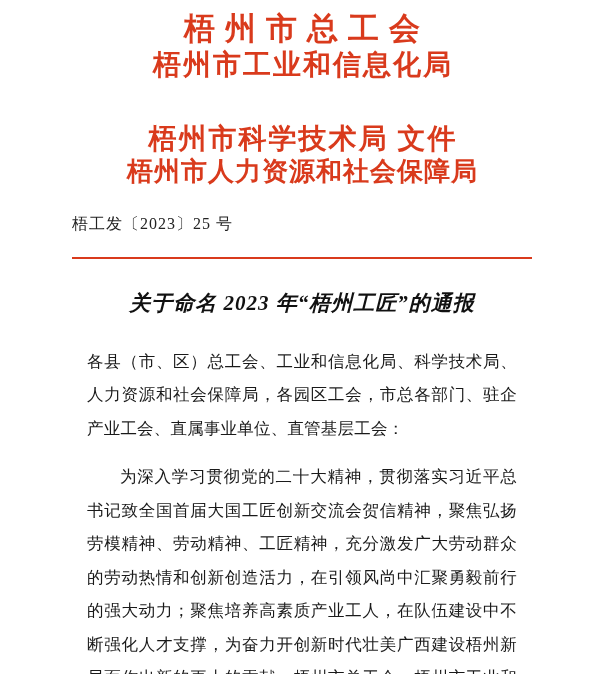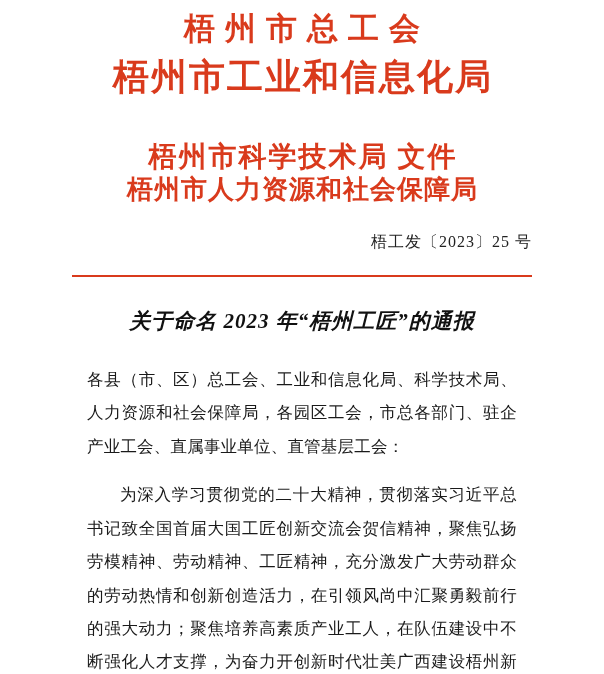--- a/index.html
+++ b/index.html
@@ -33,39 +33,38 @@
     line-height: 1.22;
     white-space: nowrap;
     display: block;
   }
   .lh-line.l1 {
     font-size: 31px;
     letter-spacing: 10px;
     text-indent: 10px;
   }
   .lh-line.l2 {
-    font-size: 36px;
+    font-size: 28px;
     letter-spacing: 2px;
     text-indent: 2px;
-    margin-top: 8px;
   }
   .lh-line.l3 {
     font-size: 28px;
     letter-spacing: 2px;
     text-indent: 2px;
     margin-top: 40px;
   }
   .lh-line.l4 {
     font-size: 26px;
     letter-spacing: 1px;
     text-indent: 1px;
   }
   .doc-number {
     margin-top: 26px;
-    text-align: right;
+    text-align: left;
     font-size: 16px;
     letter-spacing: 1px;
     color: #222222;
   }
   .red-rule {
     margin-top: 22px;
     height: 2px;
     background: #d93a1c;
     width: 100%;
   }

